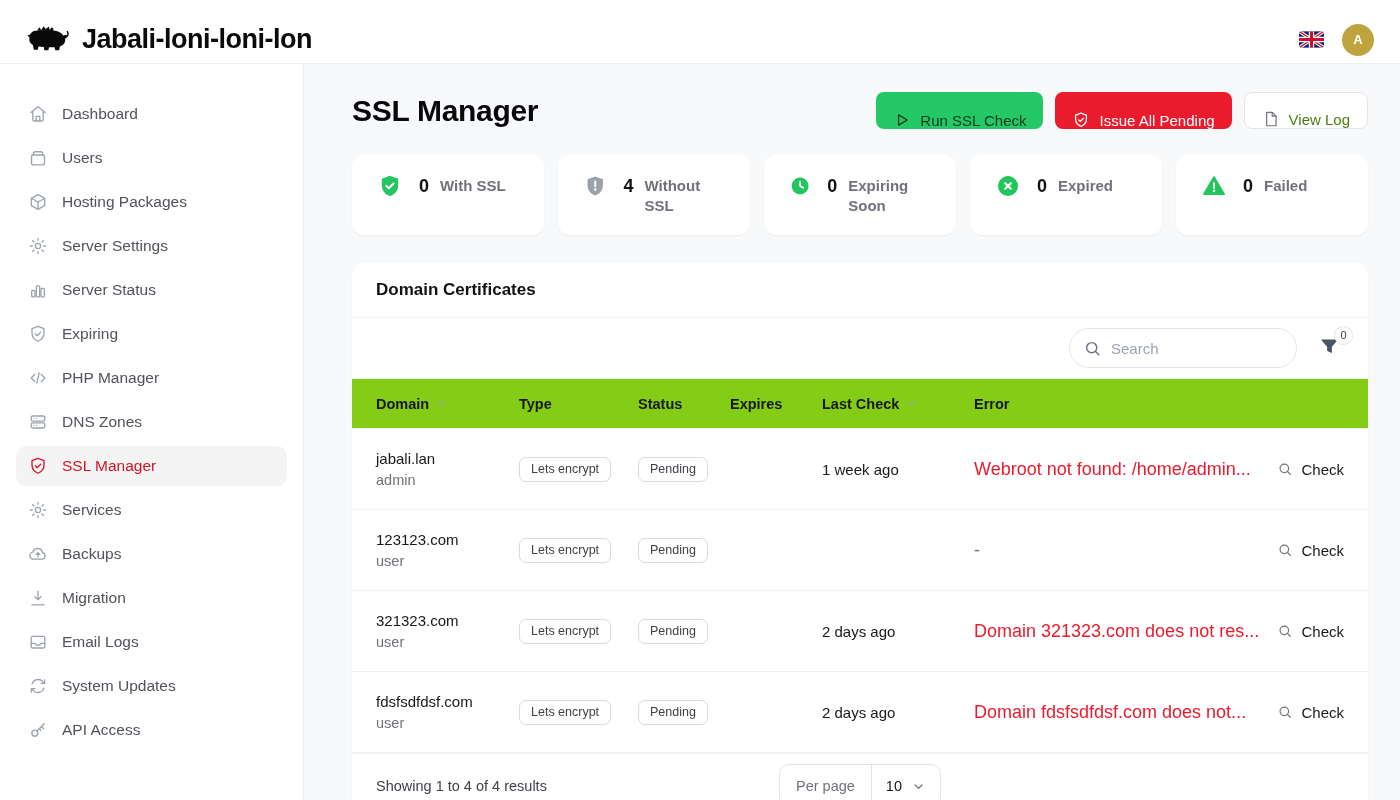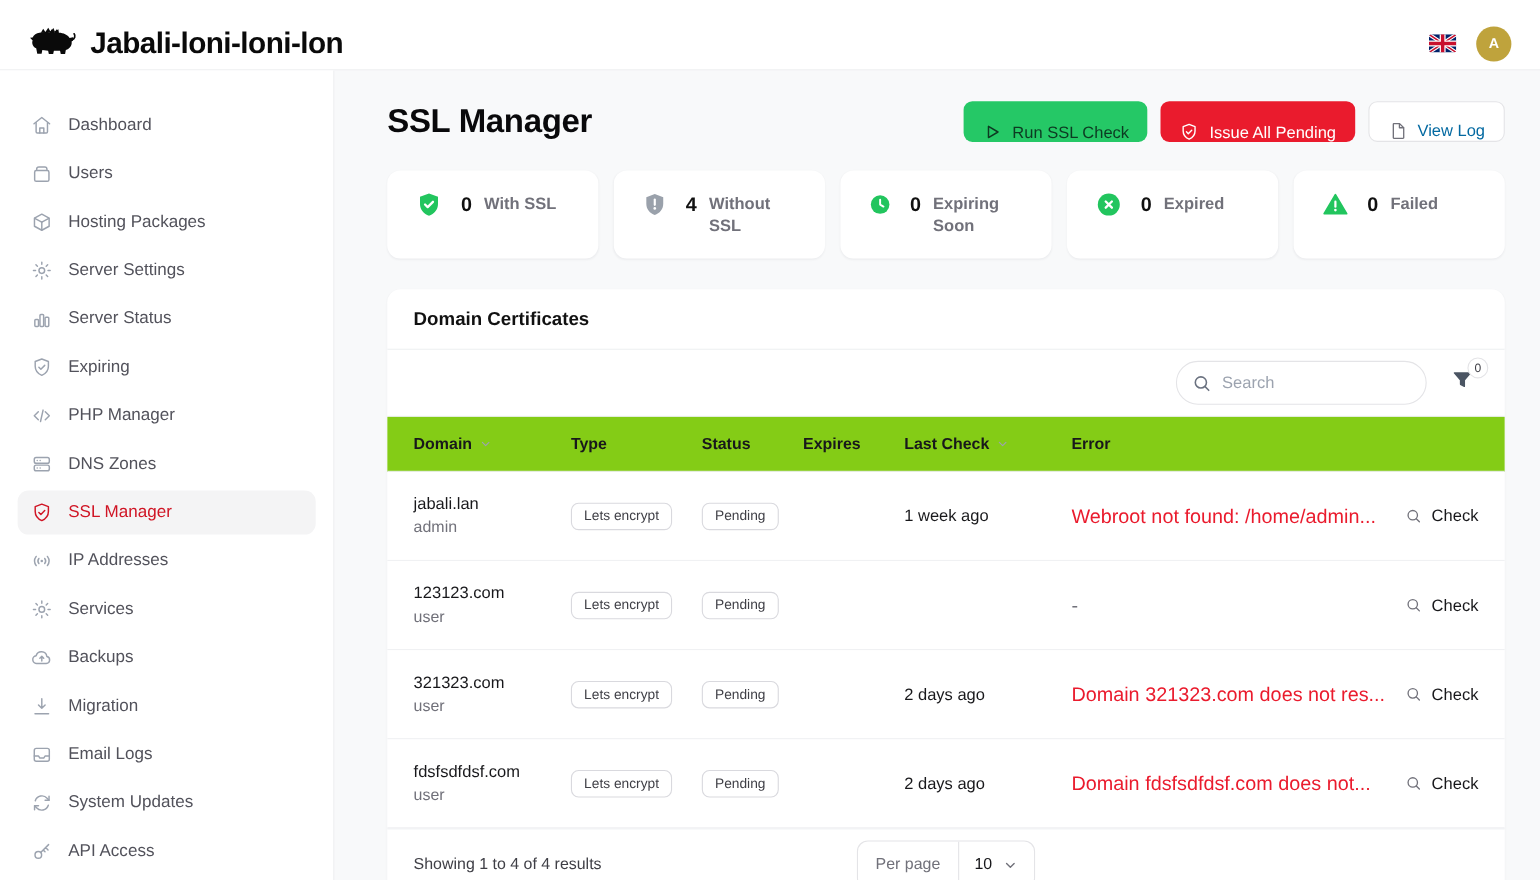--- a/index.html
+++ b/index.html
@@ -47,21 +47,21 @@
   .page-title { font-size:30px; font-weight:800; color:#09090b; margin:0; letter-spacing:-0.3px; }
   .actions { display:flex; gap:12px; }
   .btn {
     height:37px; border-radius:8px; border:none; cursor:pointer;
     display:inline-flex; align-items:flex-end; gap:9px; padding:0 17px;
     font-size:15px; font-weight:500; font-family:inherit;
   }
   .btn svg { flex:0 0 auto; }
   .btn-green { background:#25c866; color:#0d3a22; }
   .btn-red   { background:#ea1b2d; color:#fff; }
-  .btn-white { background:#fff; color:#0369a1; border:1px solid #e4e4e7; }
+  .btn-white { background:#fff; color:#4d7c0f; border:1px solid #e4e4e7; }
   
   .stats { display:grid; grid-template-columns:repeat(5,1fr); gap:14px; }
   .stat-card {
     background:#fff; border-radius:12px; height:80px;
     box-shadow:0 1px 2px rgba(16,24,40,.05);
     display:flex; align-items:flex-start; gap:11px; padding:19px 22px 0 26px;
   }
   .stat-value { font-size:18px; font-weight:700; color:#111; line-height:24px; margin-left:6px; }
   .stat-label { font-size:15px; font-weight:700; color:#71717a; line-height:20px; margin-top:2px; }
   
@@ -224,27 +224,20 @@
     </div>
 
     <div class="nav-item active">
       <svg class="ni" viewBox="0 0 24 24">
           <path d="M12 2.8l7.2 2.7v5.3c0 4.8-3 8.1-7.2 9.9-4.2-1.8-7.2-5.1-7.2-9.9V5.5L12 2.8z"></path>
           <path d="M8.8 11.8l2.2 2.2 4.2-4.2"></path>
         </svg>
       <span>SSL Manager</span>
     </div>
 
-    <div class="nav-item">
-      <svg class="ni" viewBox="0 0 24 24">
-          <circle cx="12" cy="12" r="1.4" fill="currentColor" stroke="none"></circle>
-          <path d="M8.8 9.2a4.6 4.6 0 0 0 0 5.6M15.2 9.2a4.6 4.6 0 0 1 0 5.6M5.9 7a8.4 8.4 0 0 0 0 10M18.1 7a8.4 8.4 0 0 1 0 10"></path>
-        </svg>
-      <span>IP Addresses</span>
-    </div>
 
     <div class="nav-item">
       <svg class="ni" viewBox="0 0 24 24">
           <circle cx="12" cy="12" r="3.1"></circle>
           <path d="M12 2.9v2.3M12 18.8v2.3M2.9 12h2.3M18.8 12h2.3M5.6 5.6l1.6 1.6M16.8 16.8l1.6 1.6M18.4 5.6l-1.6 1.6M7.2 16.8l-1.6 1.6"></path>
         </svg>
       <span>Services</span>
     </div>
 
     <div class="nav-item">

